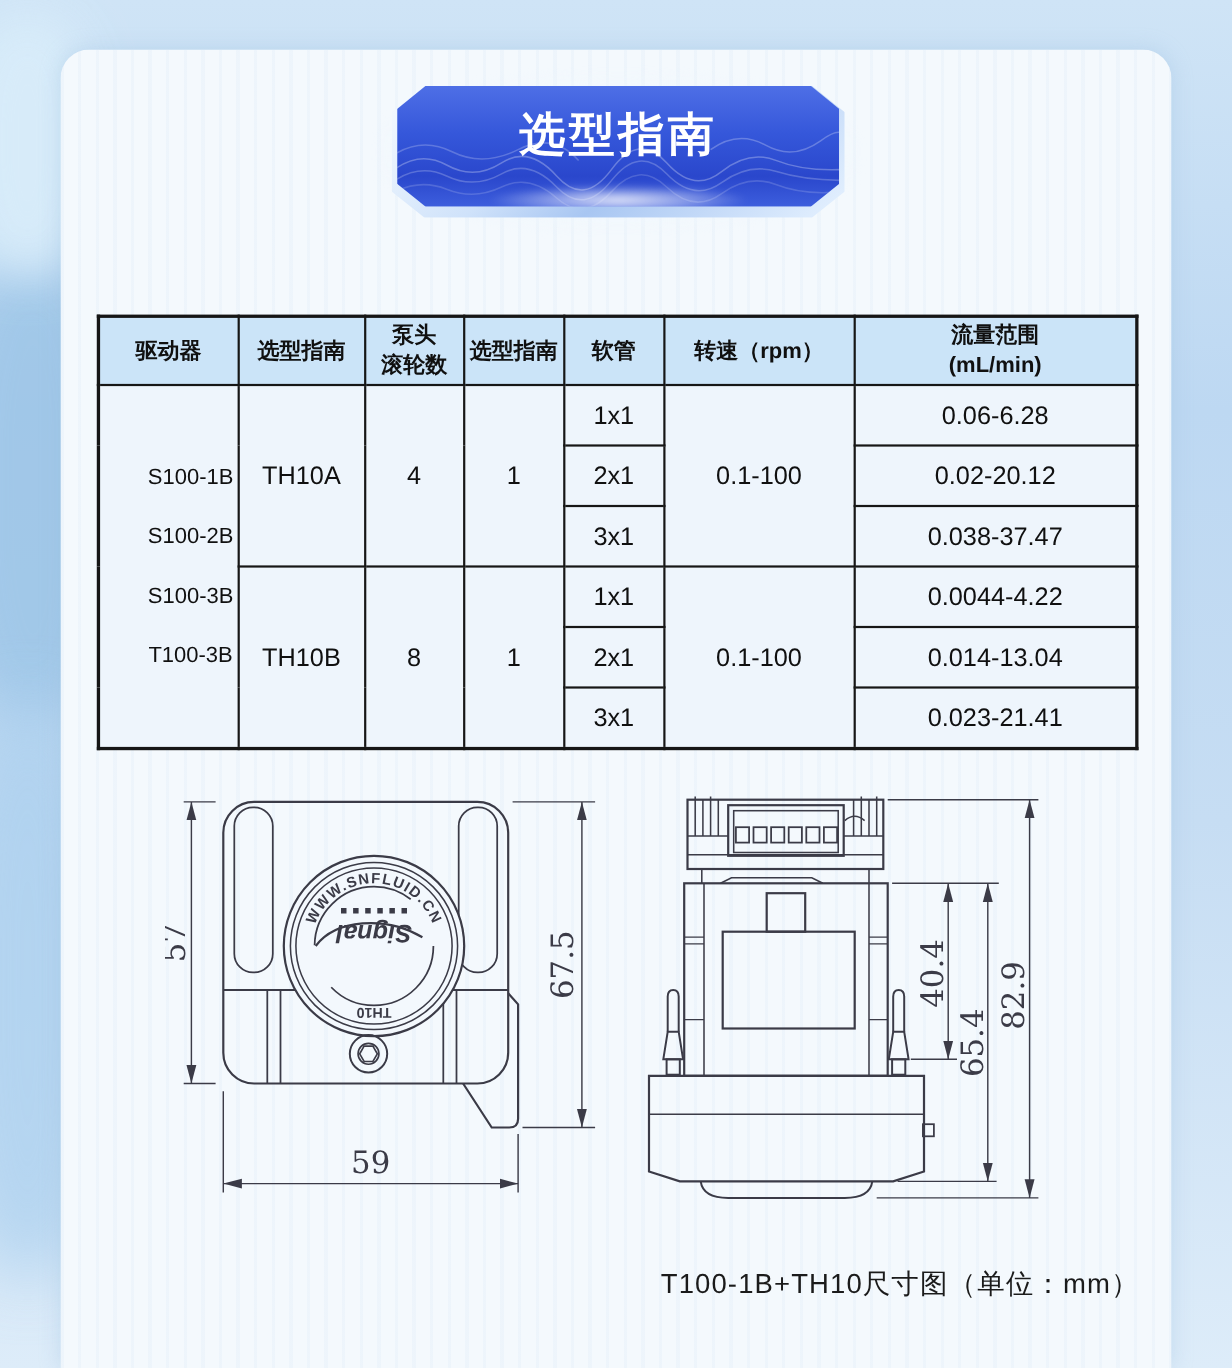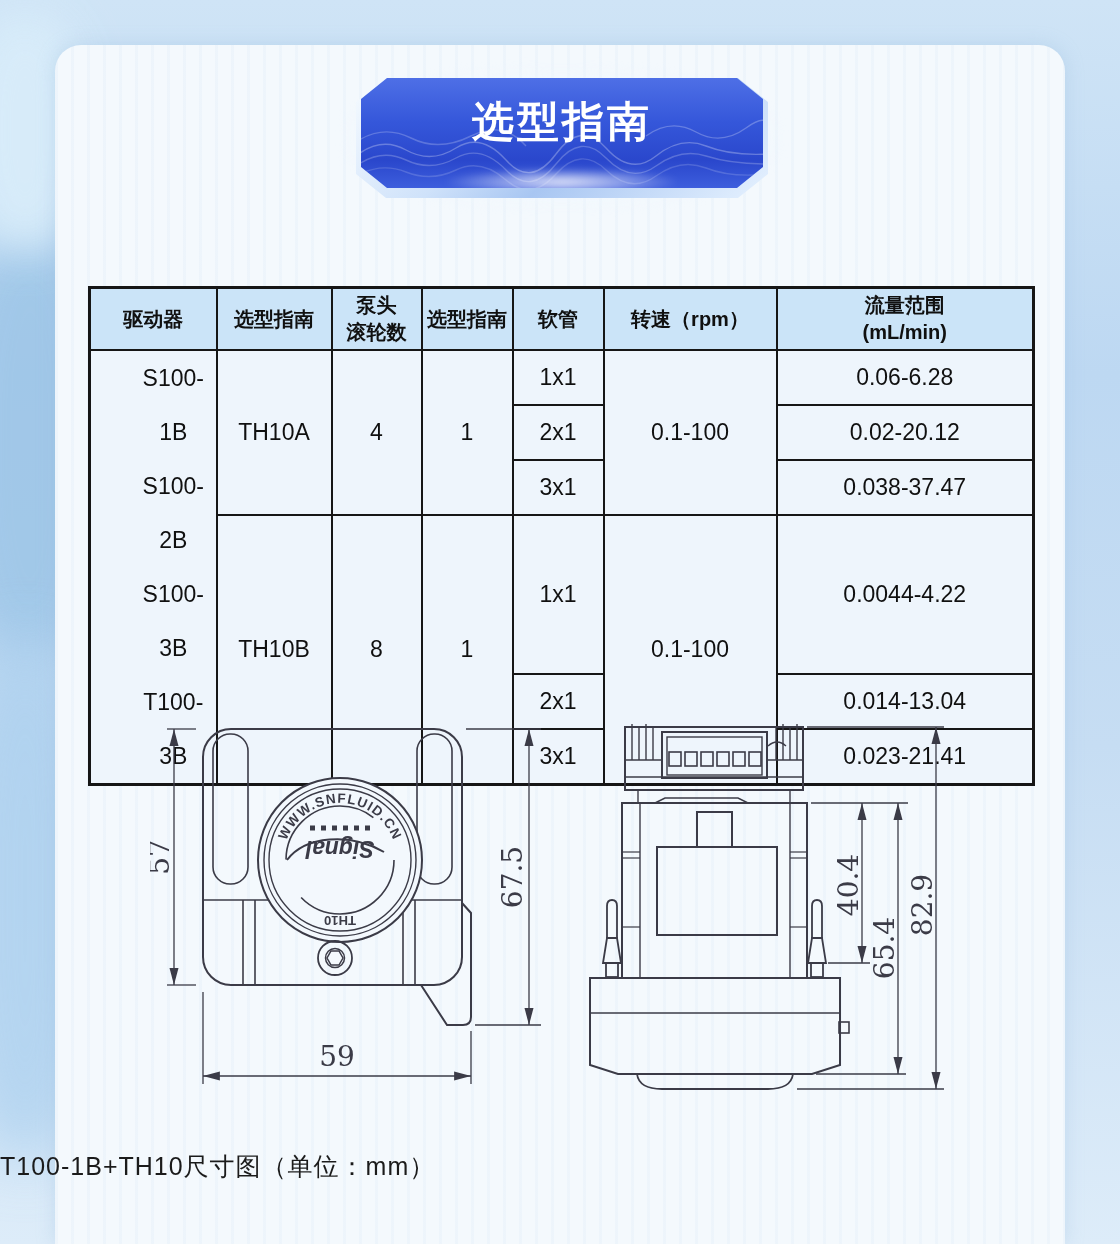--- a/index.html
+++ b/index.html
@@ -33,26 +33,26 @@
   .waves{position:absolute;left:0;top:0;width:402px;height:110px;}
   
   table.spec{position:absolute;left:88px;top:270px;width:944px;border-collapse:collapse;
     table-layout:fixed;margin-top:16px;}
   table.spec th,table.spec td{border:2px solid #161616;text-align:center;vertical-align:middle;
     padding:0;color:#101010;}
   table.spec{border:3px solid #161616;}
   table.spec th{background:#cbe4f8;font-size:20px;font-weight:bold;white-space:pre-line;height:60px;line-height:1.35;}
   table.spec td{background:#eef5fc;font-size:23px;height:53px;}
   table.spec tr{height:53px;}
-  .drivers div{line-height:54px;font-size:23px;padding-left:40px;}
+  .drivers div{line-height:54px;font-size:20px;padding-left:40px;}
   
   svg.draw{position:absolute;}
   svg.front{left:150px;top:700px;}
   svg.side{left:570px;top:700px;}
-  .caption{position:absolute;left:0;top:1150px;width:1036px;text-align:left;
+  .caption{position:absolute;left:0;top:1150px;width:1036px;text-align:right;
     font-size:25px;color:#1b1b1b;letter-spacing:1px;}
   .dimtext{font-family:"DejaVu Serif","Liberation Serif",serif;font-size:28px;fill:#3b3b47;}
 </style>
 </head>
 <body>
 
 <div class="page">
   <div class="blob blob1"></div>
   <div class="blob blob2"></div>
   <div class="blob blob3"></div>

